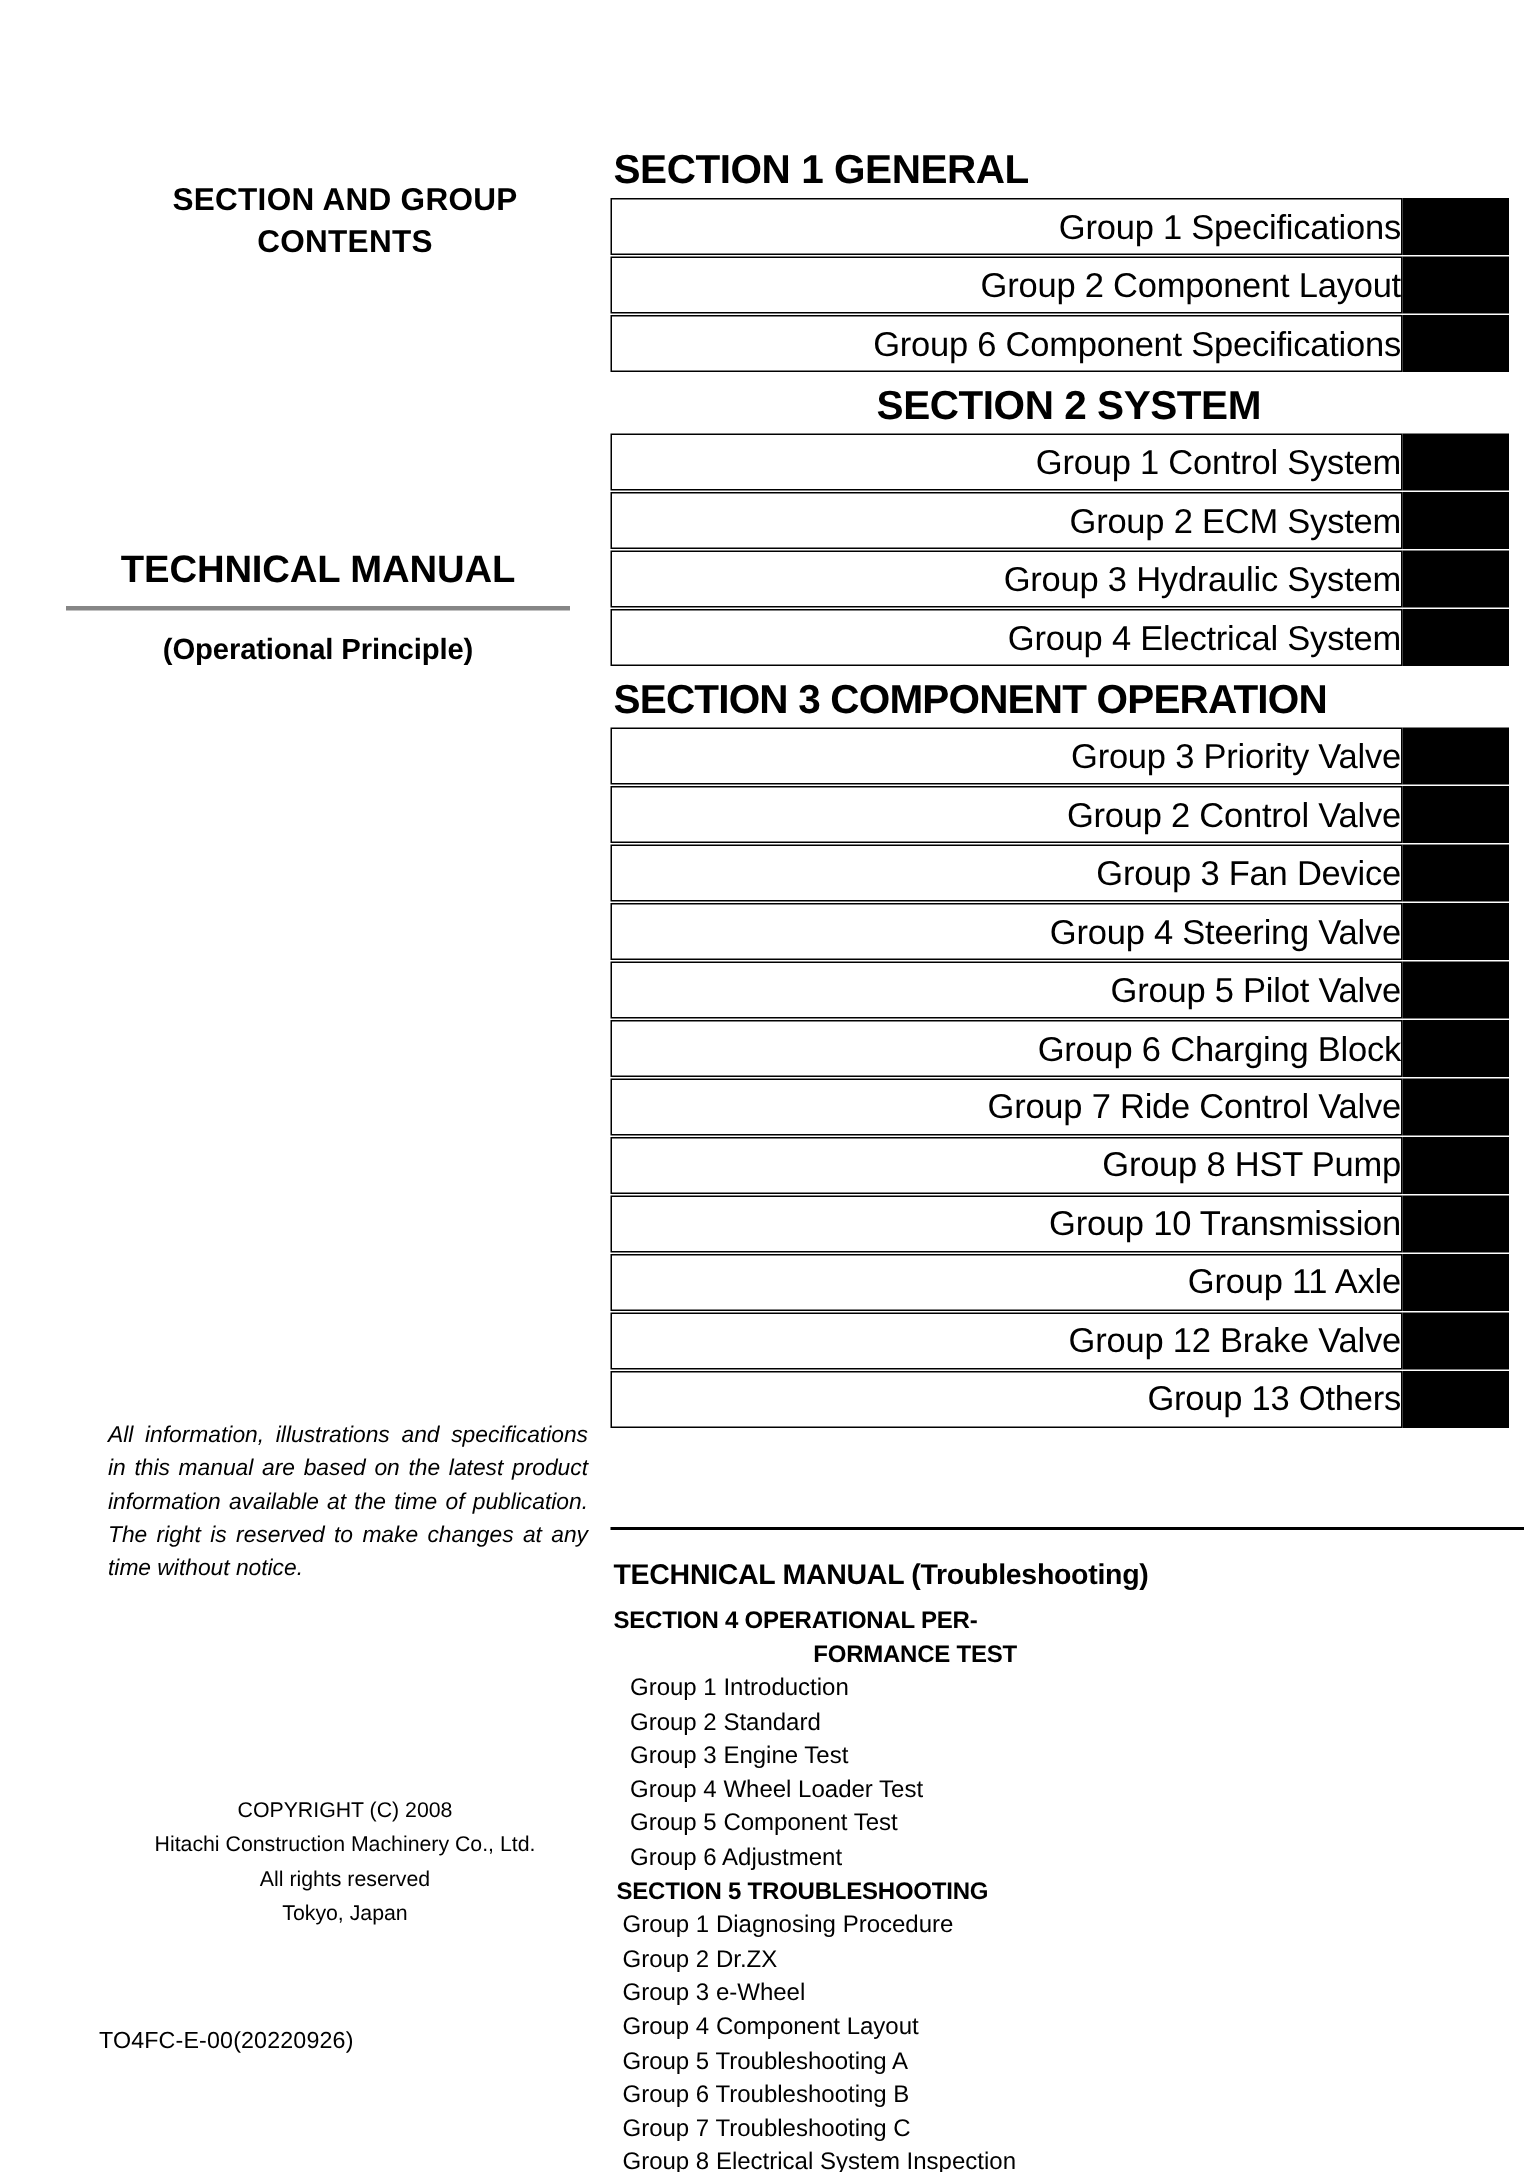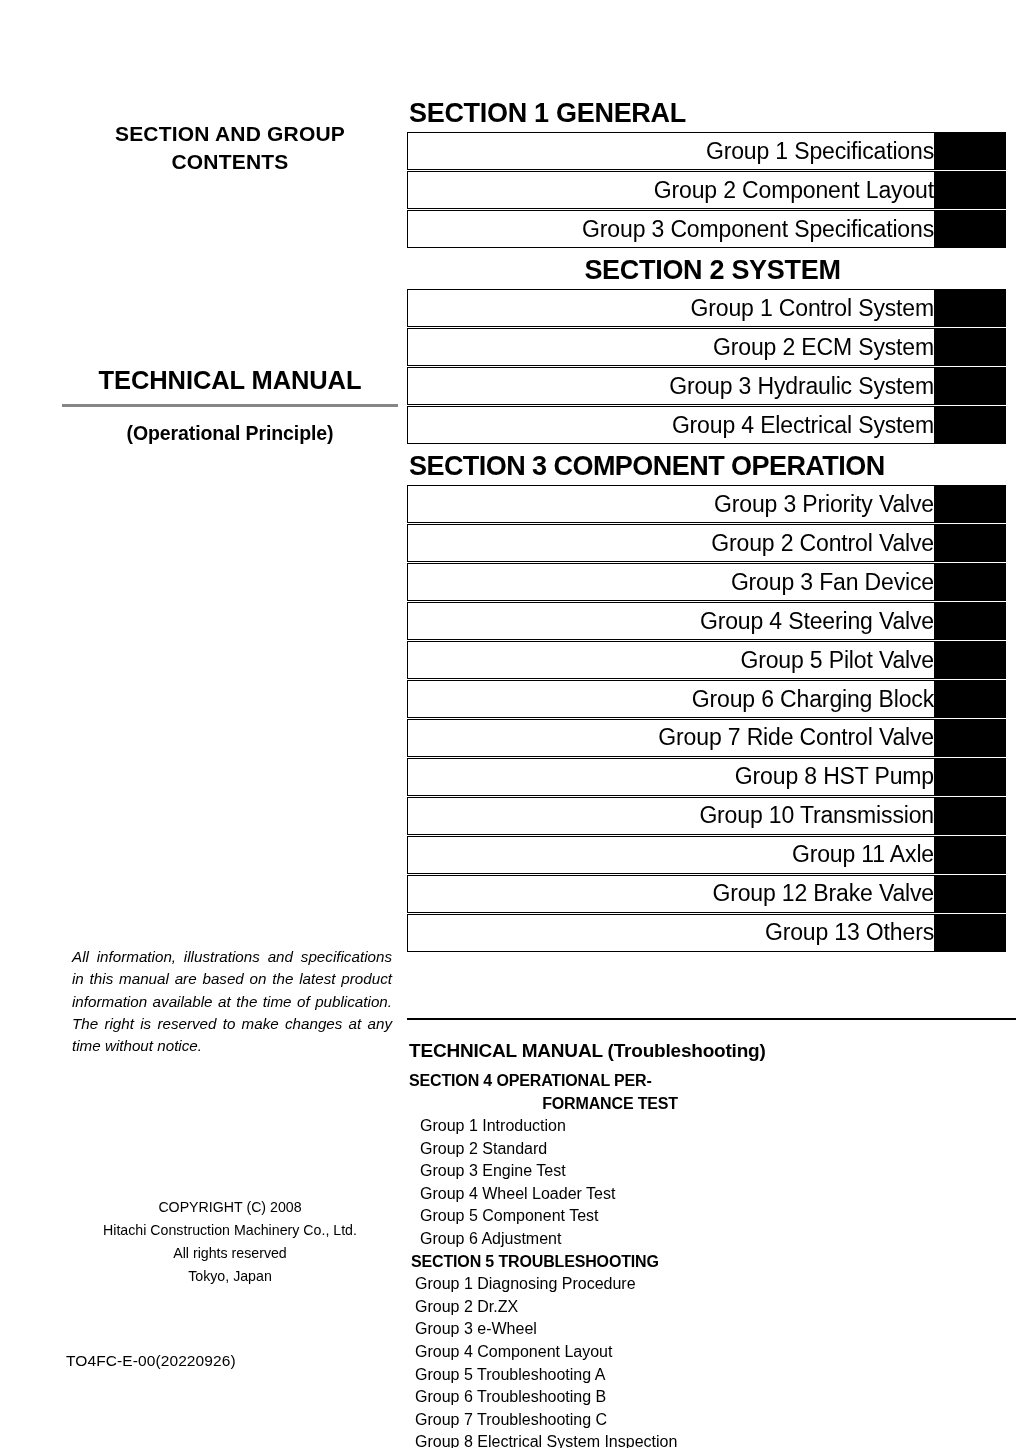--- a/index.html
+++ b/index.html
@@ -25,21 +25,21 @@
   }
   .left-title {
     font-size: 21px;
     font-weight: bold;
     text-align: center;
     line-height: 1.32;
     letter-spacing: 0.2px;
   }
   .tm-block {
     position: absolute;
-    left: 62px;
+    left: 44px;
     top: 366px;
     width: 336px;
   }
   .tm-title {
     font-size: 25.5px;
     font-weight: bold;
     text-align: center;
     letter-spacing: -0.1px;
     white-space: nowrap;
   }
@@ -241,21 +241,21 @@
         <div class="row-tab"></div>
       </div>
       <div class="row">
         <div class="row-box">
           <span class="row-label">Group 2 Component Layout</span>
         </div>
         <div class="row-tab"></div>
       </div>
       <div class="row">
         <div class="row-box">
-          <span class="row-label">Group 3 Component Specifications</span>
+          <span class="row-label">Group 6 Component Specifications</span>
         </div>
         <div class="row-tab"></div>
       </div>
     </div>
 
     <div class="sec-head s2">SECTION 2 SYSTEM</div>
     <div class="rows">
       <div class="row">
         <div class="row-box">
           <span class="row-label">Group 1 Control System</span>

